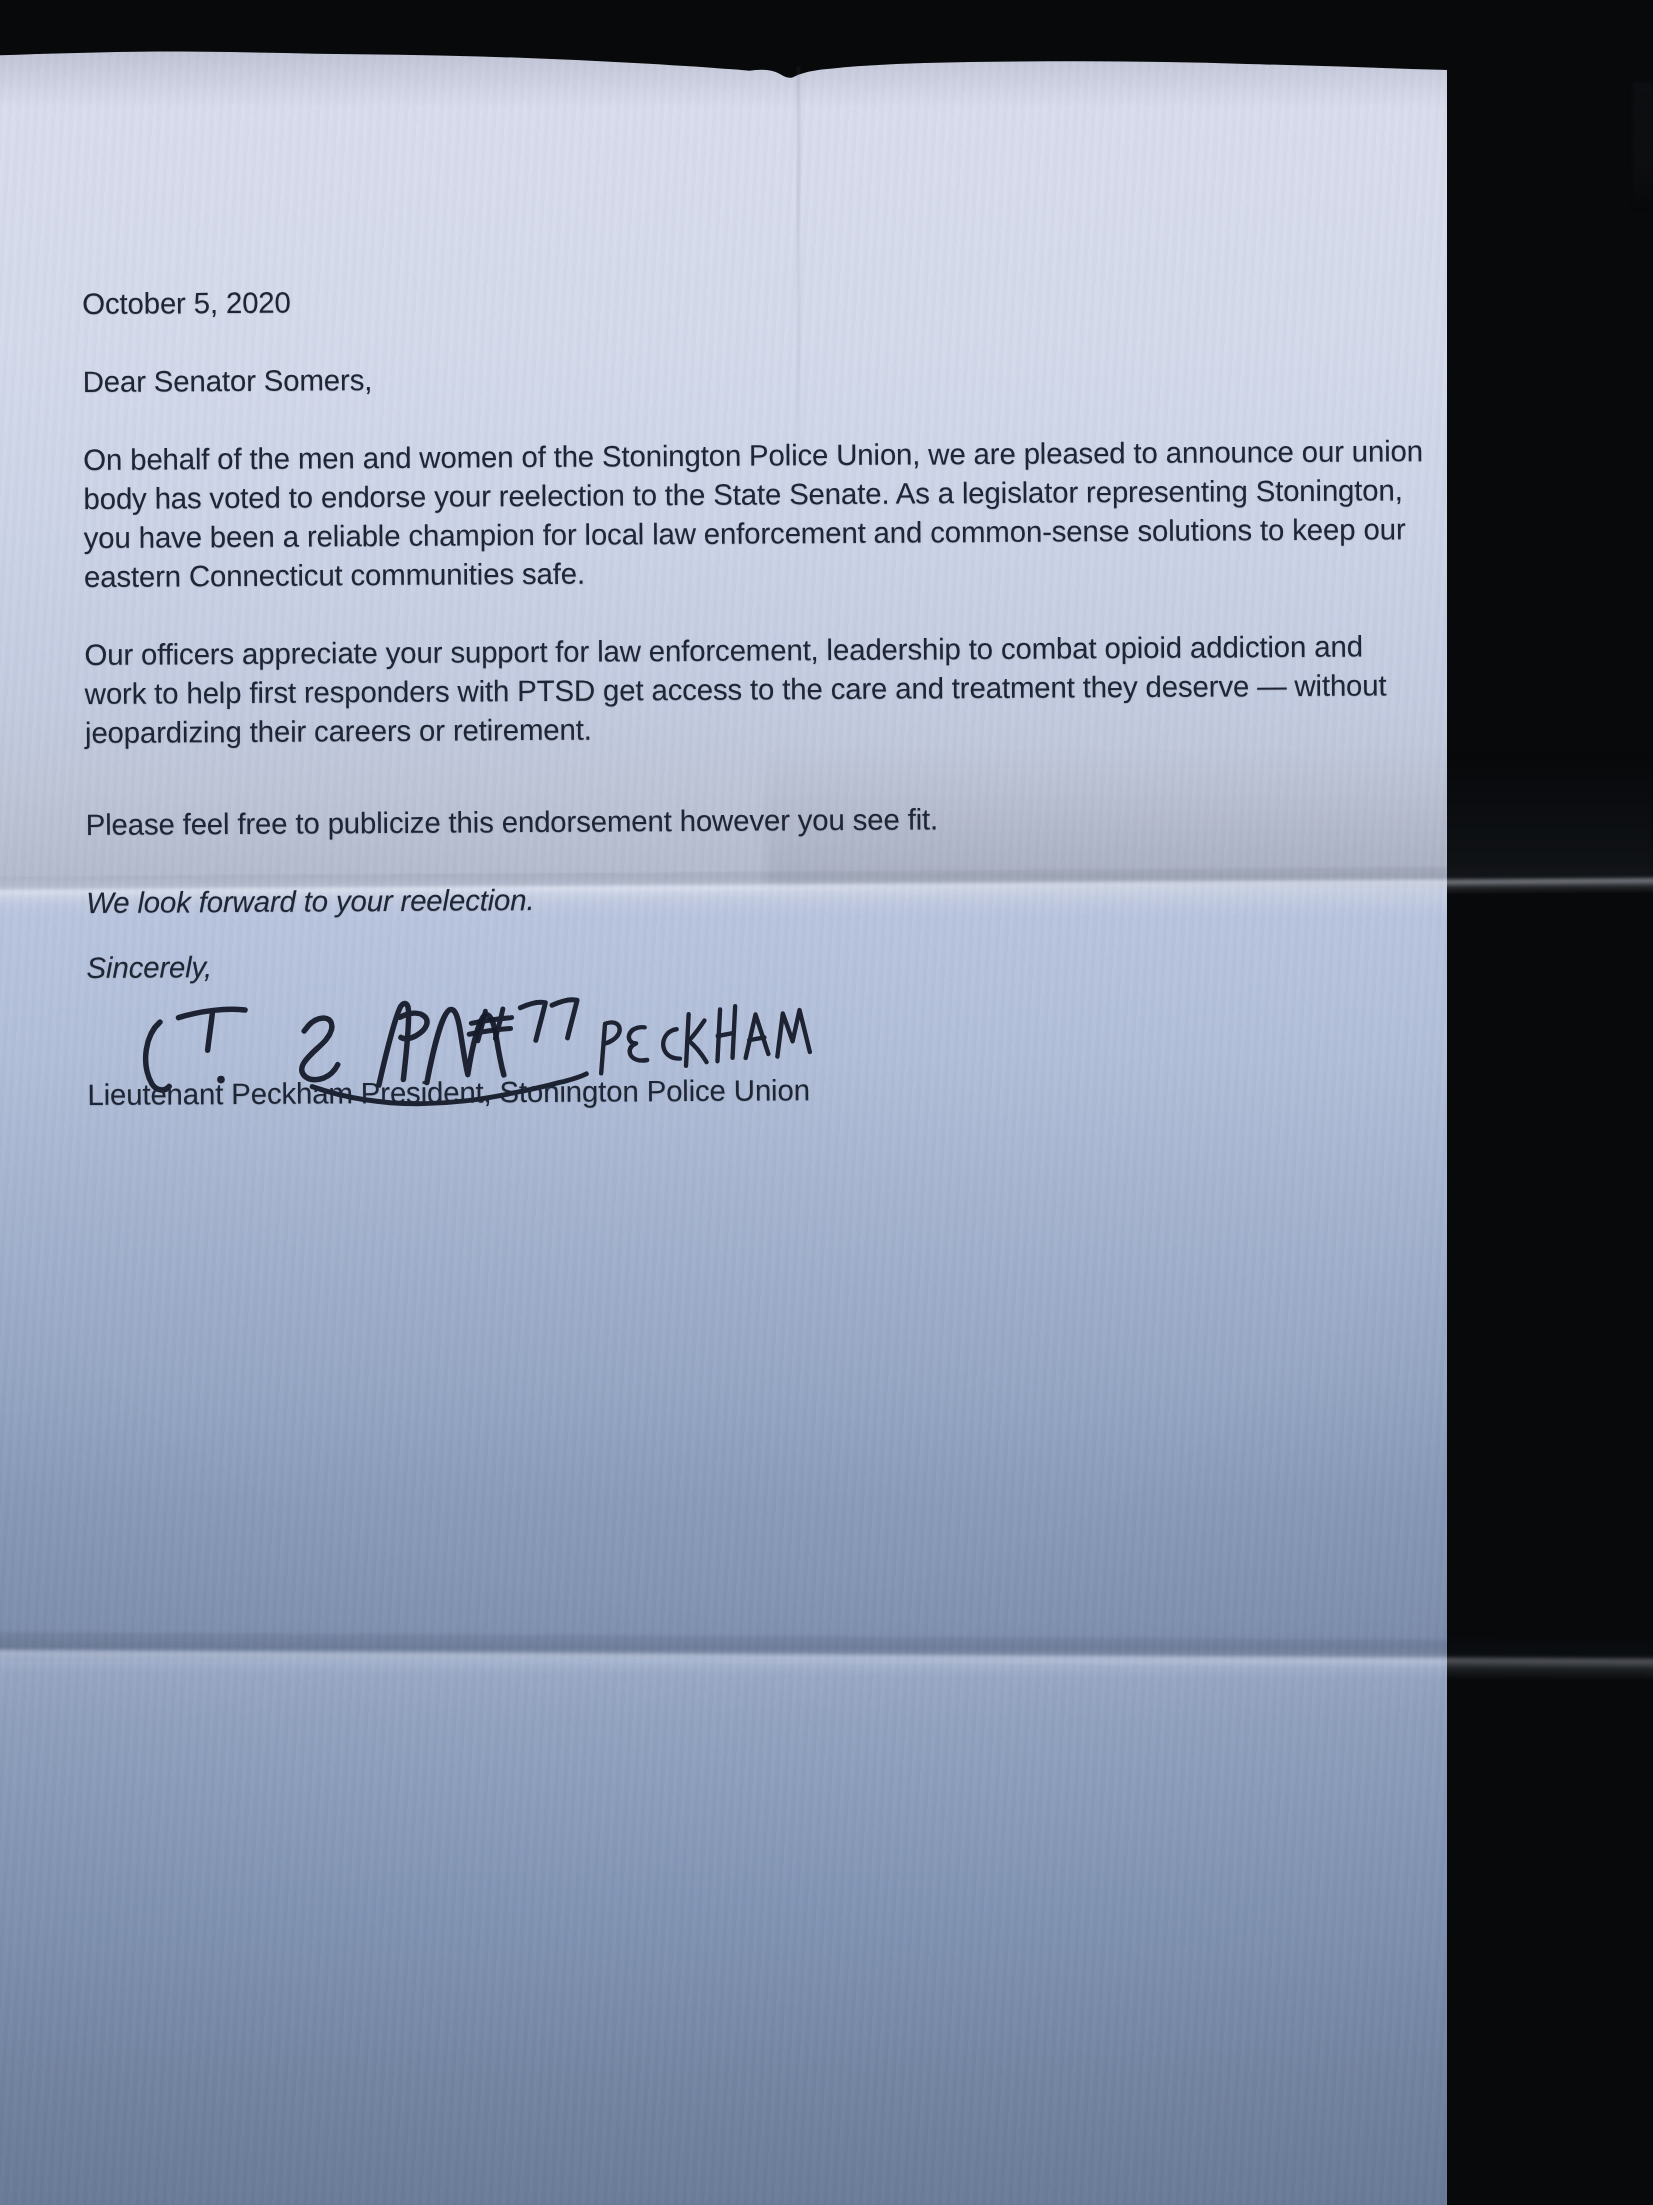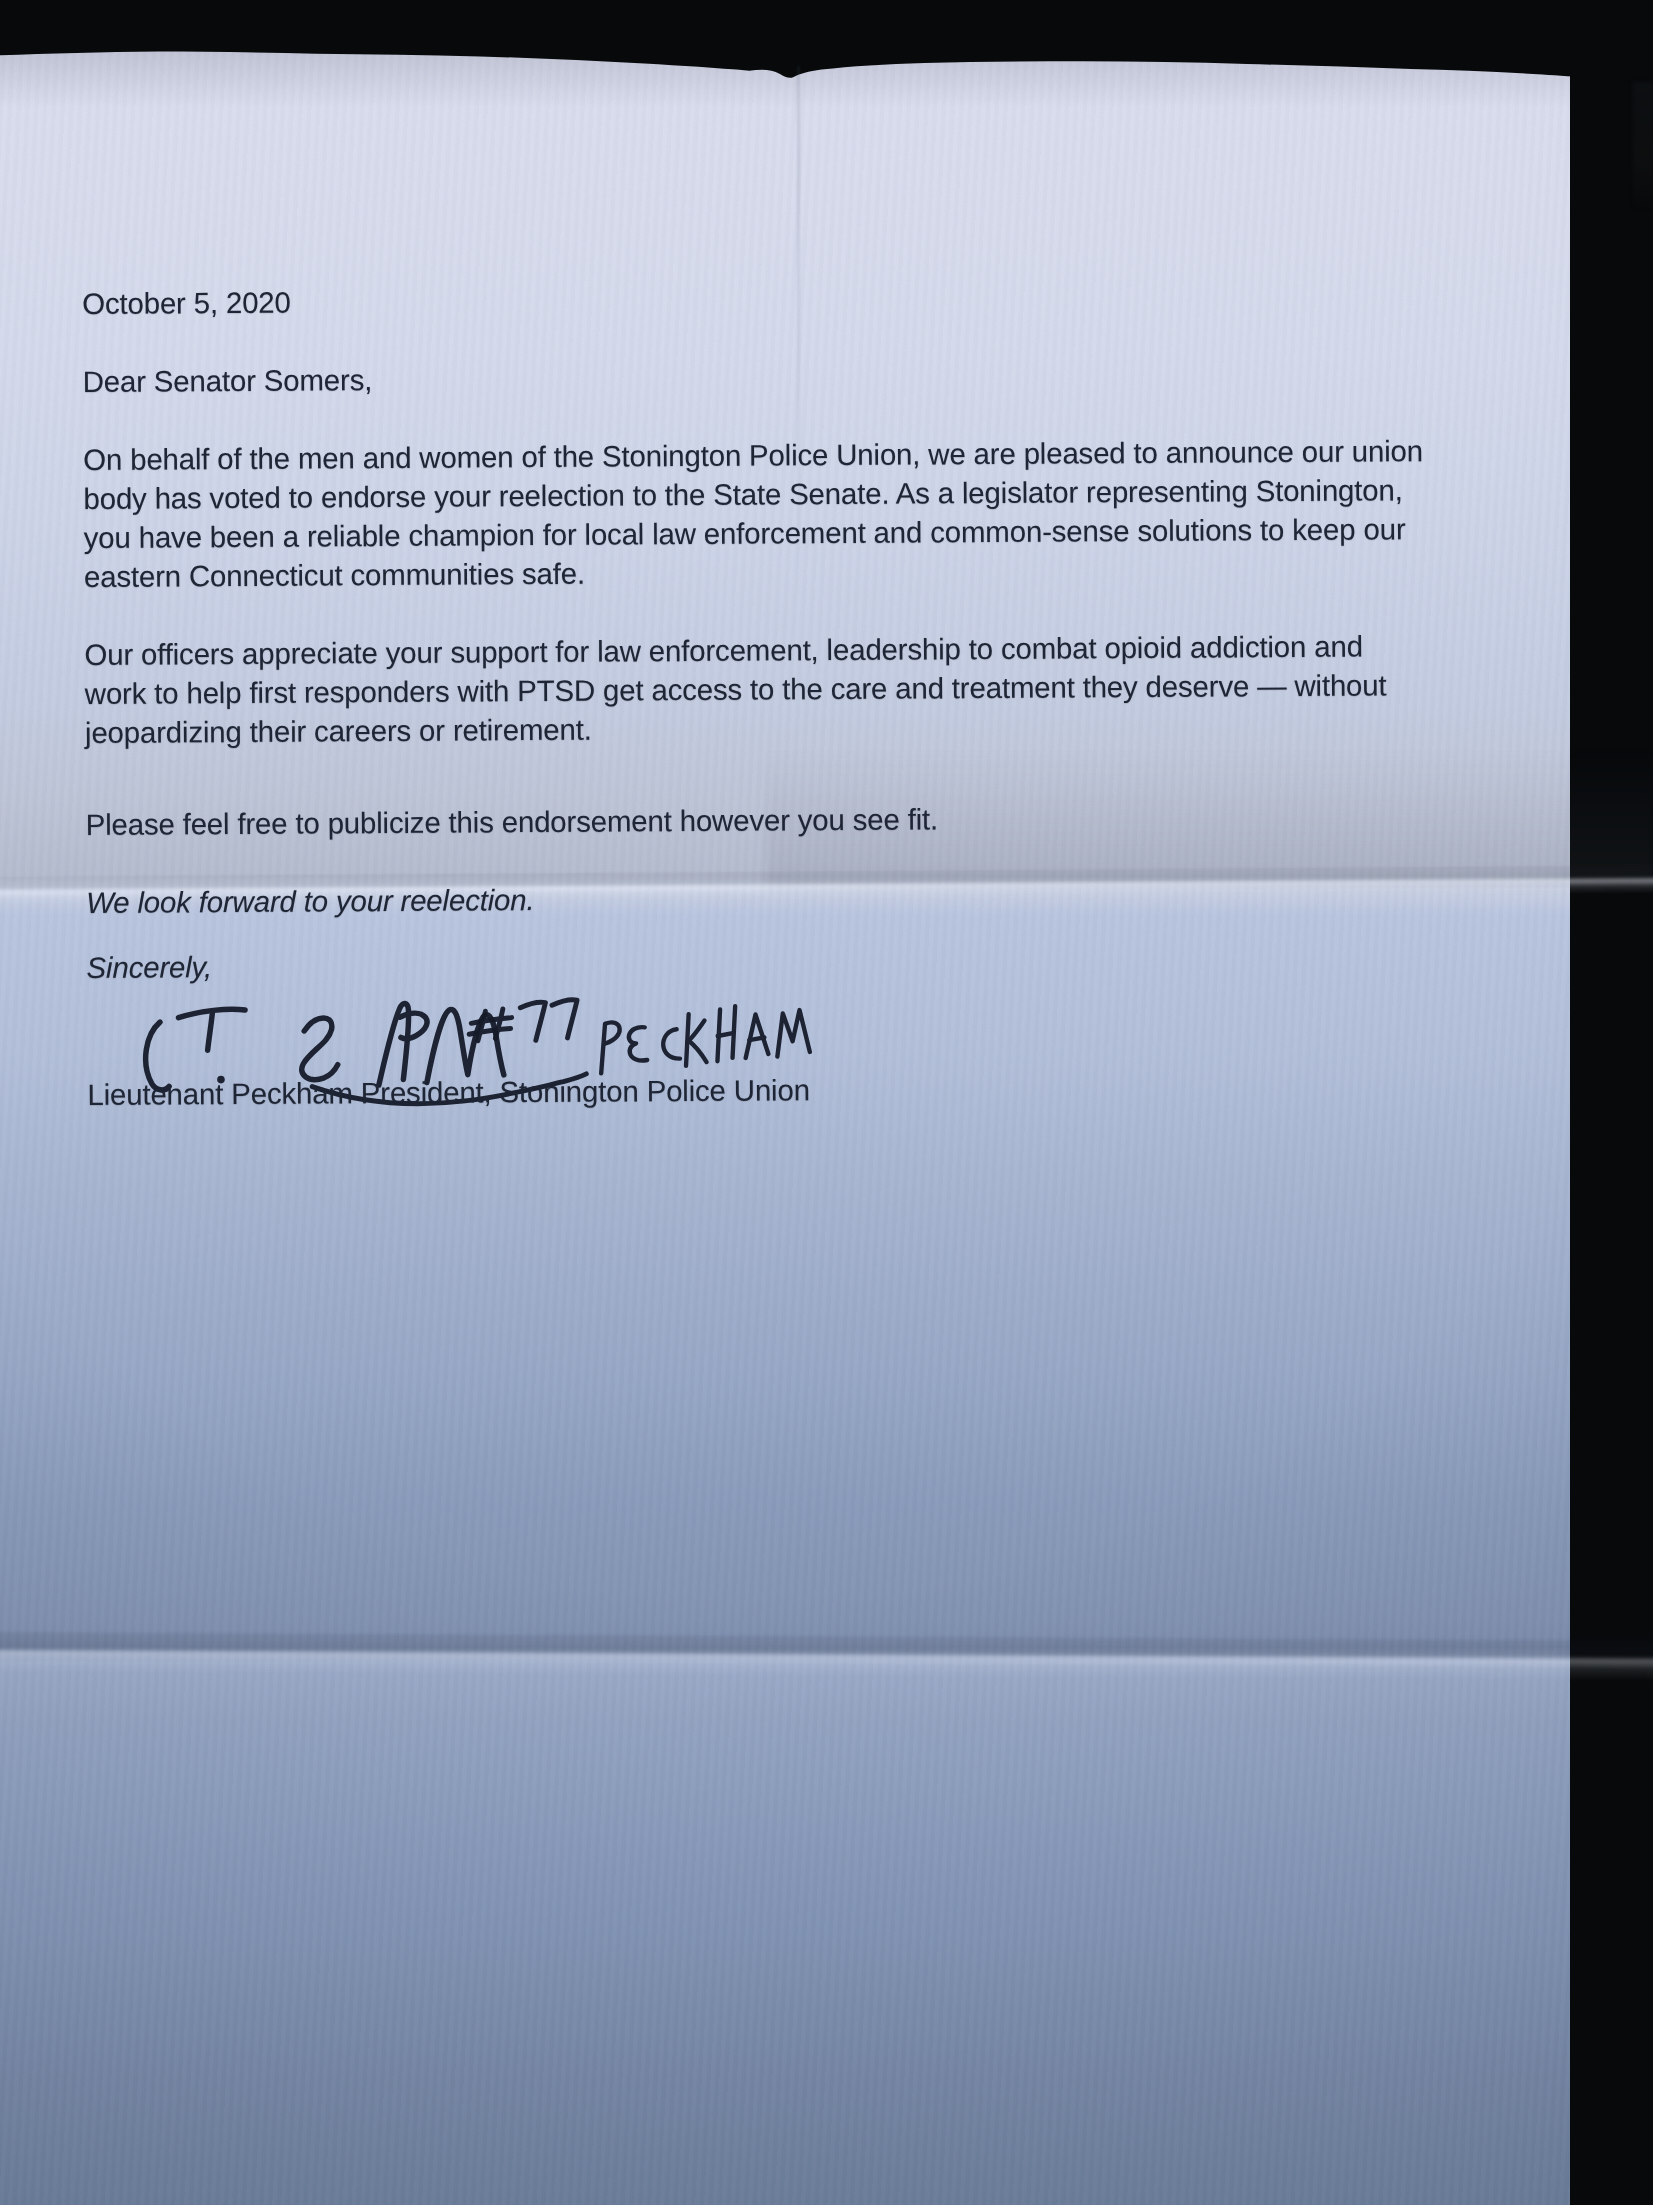--- a/index.html
+++ b/index.html
@@ -4,21 +4,21 @@
 <style>
   html, body {
     margin: 0; padding: 0;
     width: 1654px; height: 2205px;
     overflow: hidden;
     background: #07090b;
     font-family: "Liberation Sans", sans-serif;
   }
   .photo {
     position: relative;
-    width: 1570px; height: 2205px;
+    width: 1447px; height: 2205px;
     background: #5eead4;
   }
   
   .paper {
     position: absolute; inset: 0;
     background:
       radial-gradient(120% 90% at 48% 22%, rgba(0,0,0,0) 55%, rgba(15,25,45,0.10) 100%),
       repeating-linear-gradient(93deg, rgba(255,255,255,0.018) 0 3.3px, rgba(10,20,40,0.016) 5.5px 8.8px),
       linear-gradient(180deg,
         #dcdff0 0%,

